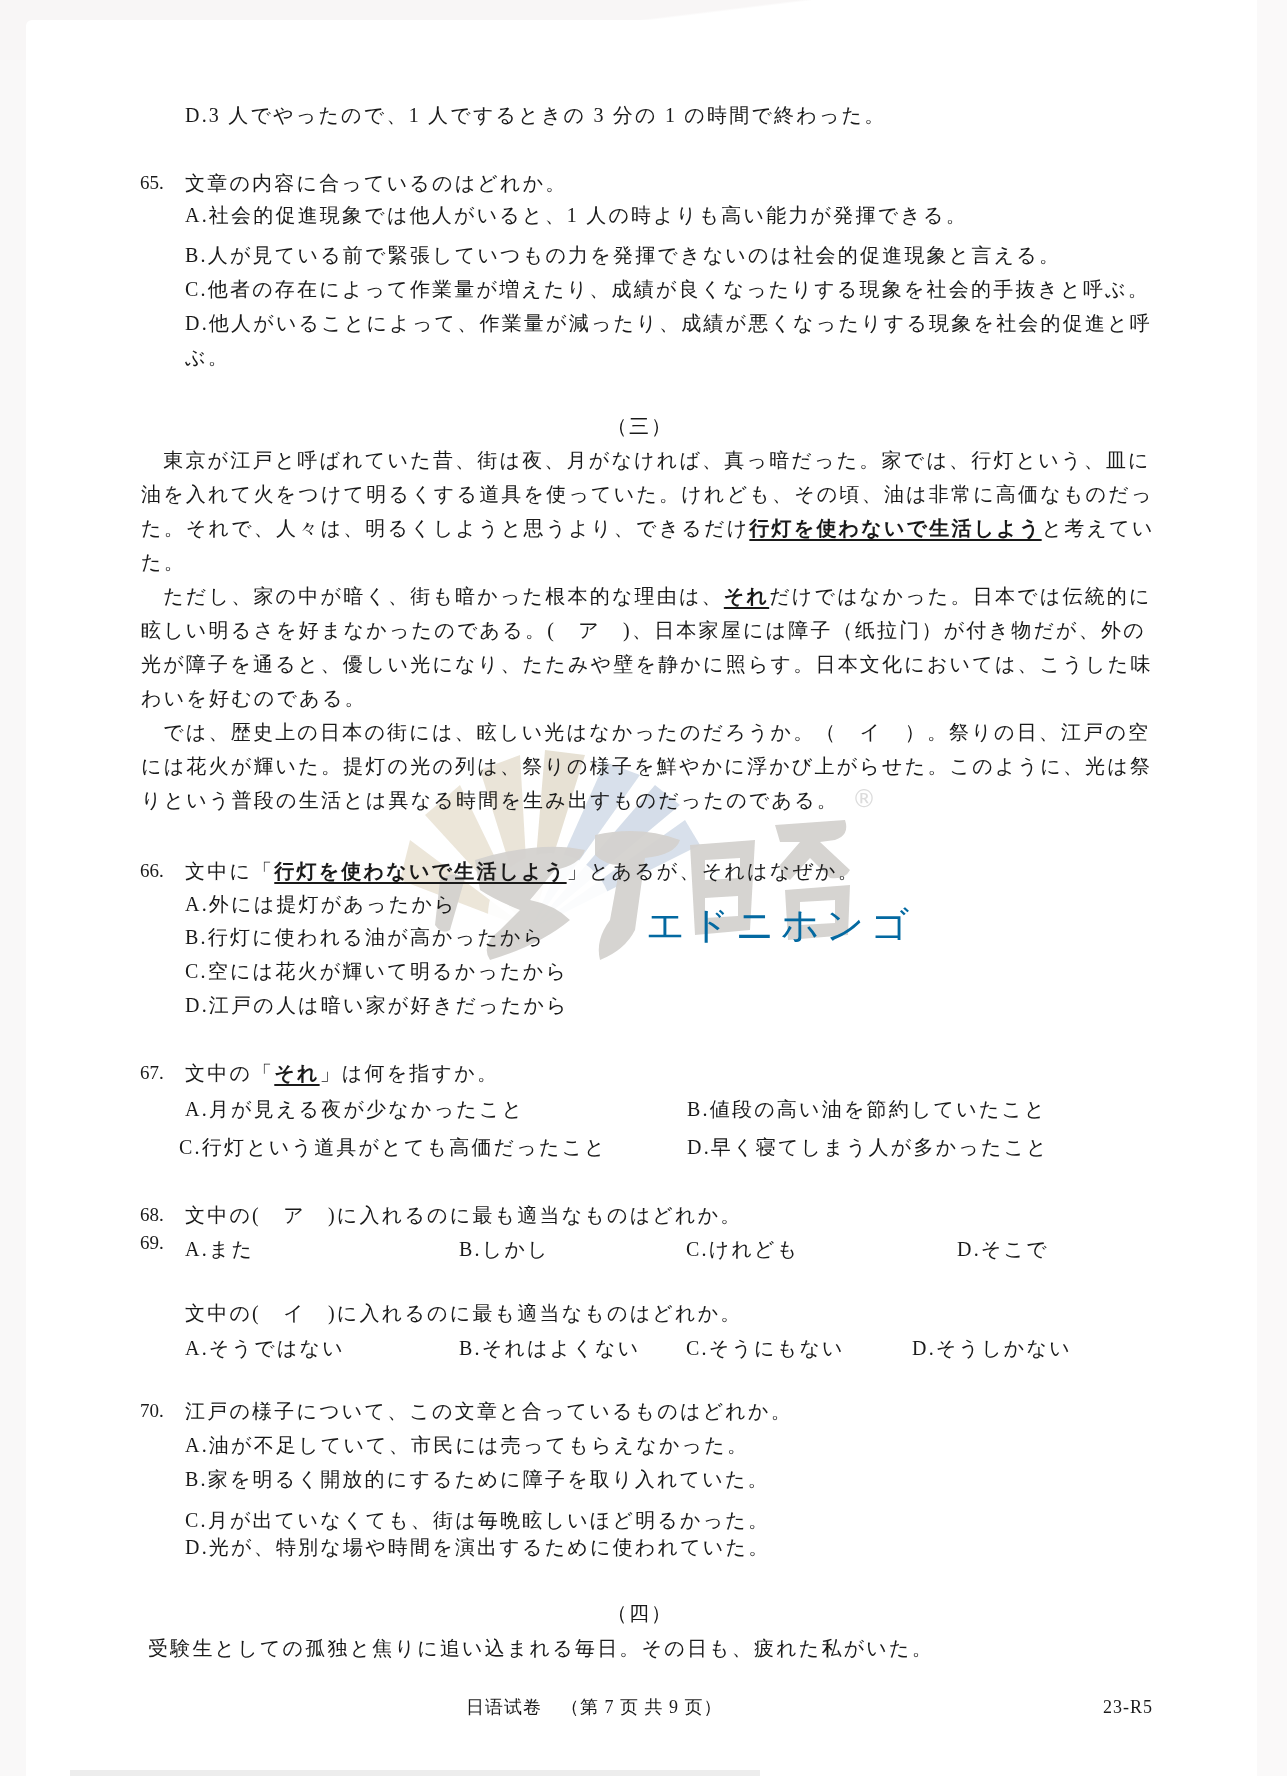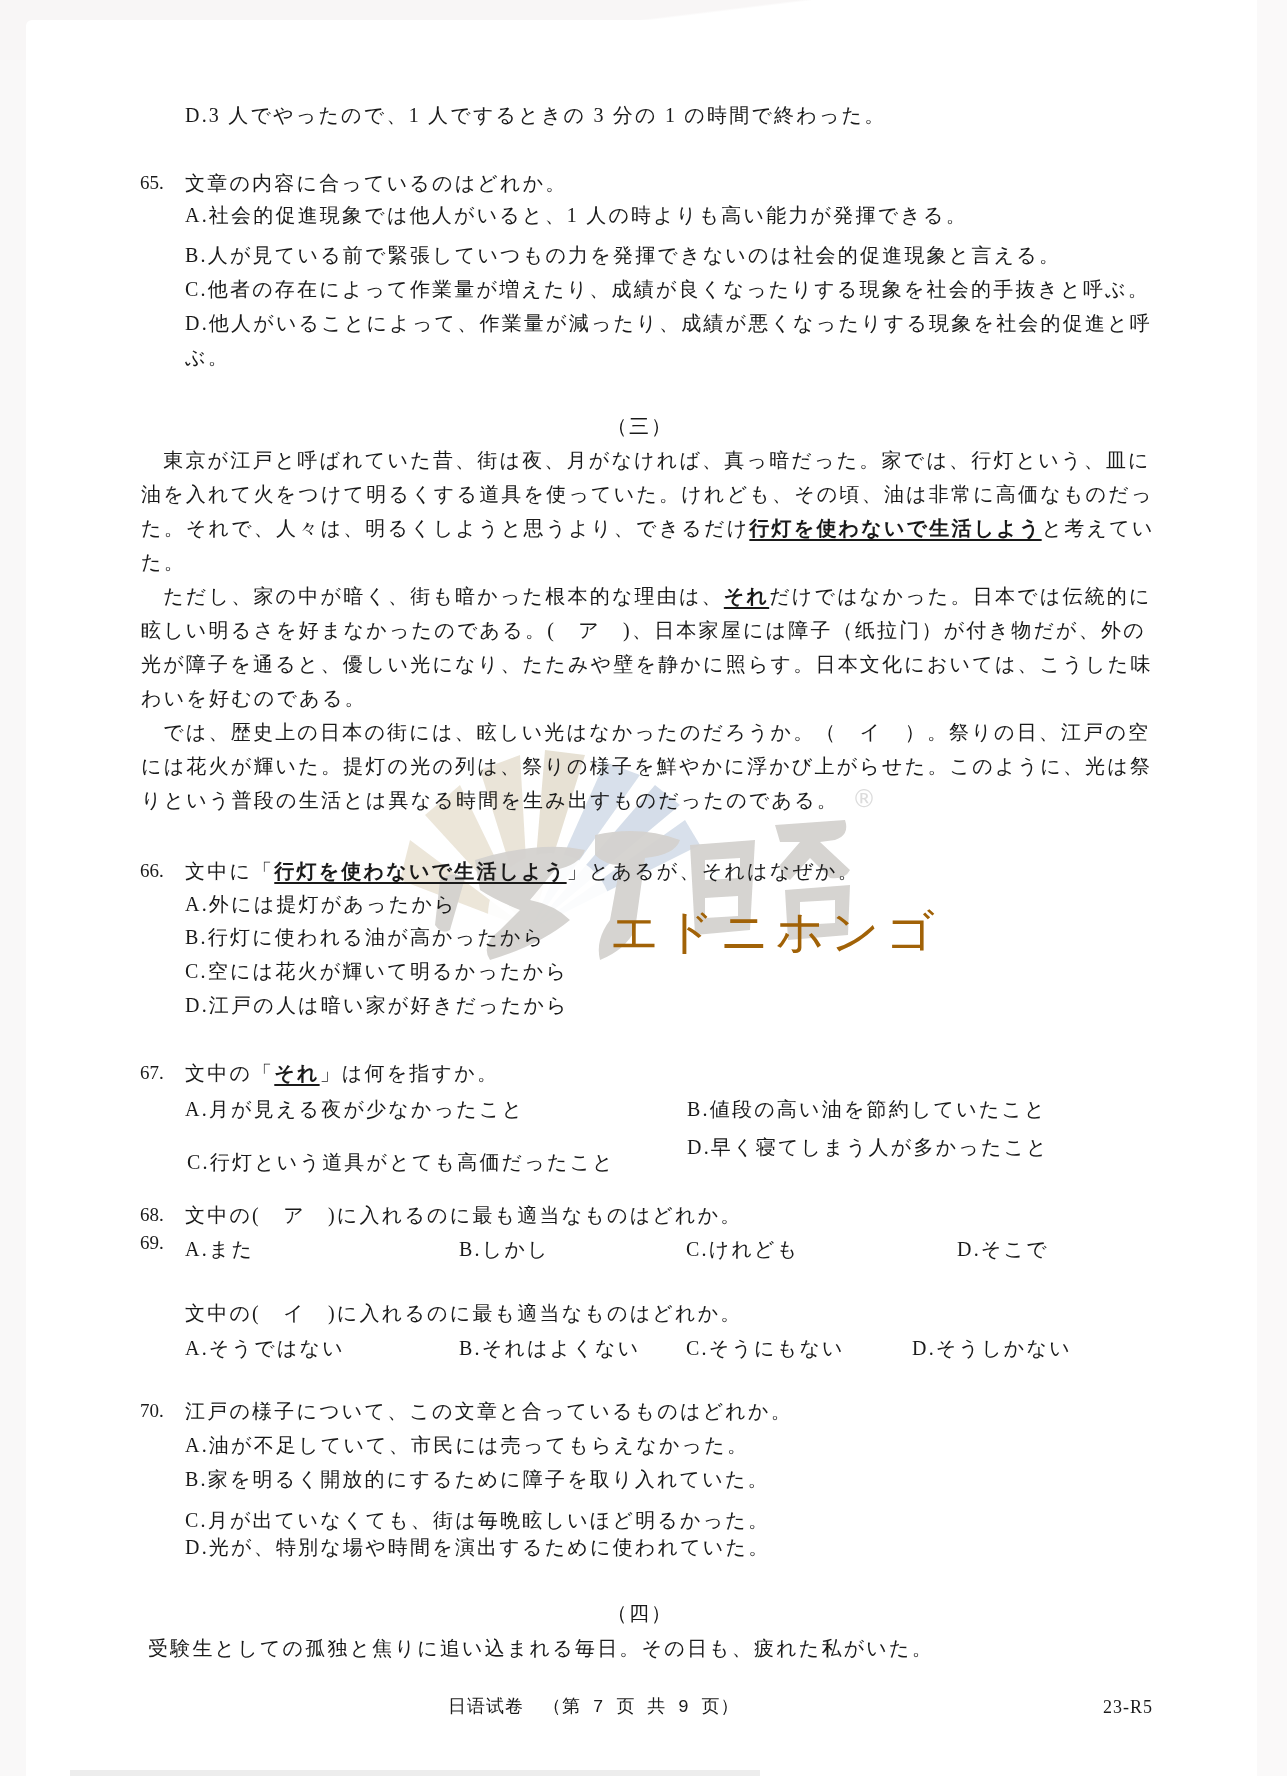--- a/index.html
+++ b/index.html
@@ -18,21 +18,21 @@
 
   .line { position: absolute; font-size: 20px; line-height: 24px; white-space: nowrap; letter-spacing: 2.2px; transform: translateY(-12px); }
   .qnum { position: absolute; font-size: 19px; line-height: 24px; white-space: nowrap; transform: translateY(-12px); text-align: center; }
   .center { position: absolute; font-size: 20px; line-height: 24px; white-space: nowrap; transform: translate(-50%, -12px); letter-spacing: 2px; }
   .u { text-decoration: underline; text-decoration-thickness: 2px; text-underline-offset: 4px; font-weight: bold; }
   .footer { position: absolute; font-size: 18px; line-height: 22px; white-space: nowrap; transform: translateY(-11px); letter-spacing: 1px; }
 
   
   .wm { position: absolute; left: 380px; top: 730px; width: 520px; height: 240px; pointer-events: none; }
   .wm svg { width: 100%; height: 100%; }
-  .wm-kana { position: absolute; left: 610px; top: 900px; font-family: "DejaVu Sans", sans-serif; font-size: 48px; color: #a16207; letter-spacing: 6px; white-space: nowrap; }
+  .wm-kana { position: absolute; left: 646px; top: 900px; font-family: "DejaVu Sans", sans-serif; font-size: 38px; color: #0369a1; letter-spacing: 6px; white-space: nowrap; }
   .wm-reg { position: absolute; left: 852px; top: 785px; font-family: "DejaVu Sans", sans-serif; font-size: 24px; color: #dcdcdc; }
   .content { position: absolute; left: 0; top: 0; width: 1287px; height: 1776px; }
 </style>
 </head>
 <body>
 
 <div class="edge-left"></div>
 <div class="edge-right"></div>
 <div class="edge-top"></div>
 <div class="page"></div>
@@ -99,21 +99,21 @@
     <div class="line" style="left:185px; top:937px;">B.行灯に使われる油が高かったから</div>
     <div class="line" style="left:185px; top:971px;">C.空には花火が輝いて明るかったから</div>
     <div class="line" style="left:185px; top:1005px;">D.江戸の人は暗い家が好きだったから</div>
   </div>
 
   <div>
     <div class="qnum" style="left:140px; top:1073px;">67.</div>
     <div class="line" style="left:185px; top:1073px;"><span>文中の「</span><span class="u">それ</span><span>」は何を指すか。</span></div>
     <div class="line" style="left:185px; top:1109px;">A.月が見える夜が少なかったこと</div>
     <div class="line" style="left:687px; top:1109px;">B.値段の高い油を節約していたこと</div>
-    <div class="line" style="left:187px; top:1147px;margin-top:15px;">C.行灯という道具がとても高価だったこと</div>
+    <div class="line" style="left:179px; top:1147px;">C.行灯という道具がとても高価だったこと</div>
     <div class="line" style="left:687px; top:1147px;">D.早く寝てしまう人が多かったこと</div>
   </div>
 
   <div>
     <div class="qnum" style="left:140px; top:1215px;">68.</div>
     <div class="line" style="left:185px; top:1215px;">文中の(　ア　)に入れるのに最も適当なものはどれか。</div>
     <div class="line" style="left:185px; top:1249px;">A.また</div>
     <div class="line" style="left:459px; top:1249px;">B.しかし</div>
     <div class="line" style="left:686px; top:1249px;">C.けれども</div>
     <div class="line" style="left:957px; top:1249px;">D.そこで</div>
@@ -135,15 +135,15 @@
     <div class="line" style="left:185px; top:1479px;">B.家を明るく開放的にするために障子を取り入れていた。</div>
     <div class="line" style="left:185px; top:1513px;margin-top:7px;">C.月が出ていなくても、街は毎晩眩しいほど明るかった。</div>
     <div class="line" style="left:185px; top:1547px;">D.光が、特別な場や時間を演出するために使われていた。</div>
   </div>
 
   <div>
     <div class="center" style="left:640px; top:1613px;">（四）</div>
     <div class="line" style="left:148px; top:1648px;">受験生としての孤独と焦りに追い込まれる毎日。その日も、疲れた私がいた。</div>
   </div>
 
-  <div class="footer" style="left:448px; top:1707px;font-family:Liberation Mono, monospace;">日语试卷　（第 7 页 共 9 页）</div>
+  <div class="footer" style="left:466px; top:1707px;">日语试卷　（第 7 页 共 9 页）</div>
   <div class="footer" style="left:1103px; top:1707px;">23-R5</div>
 </div>
 
 </body></html>

